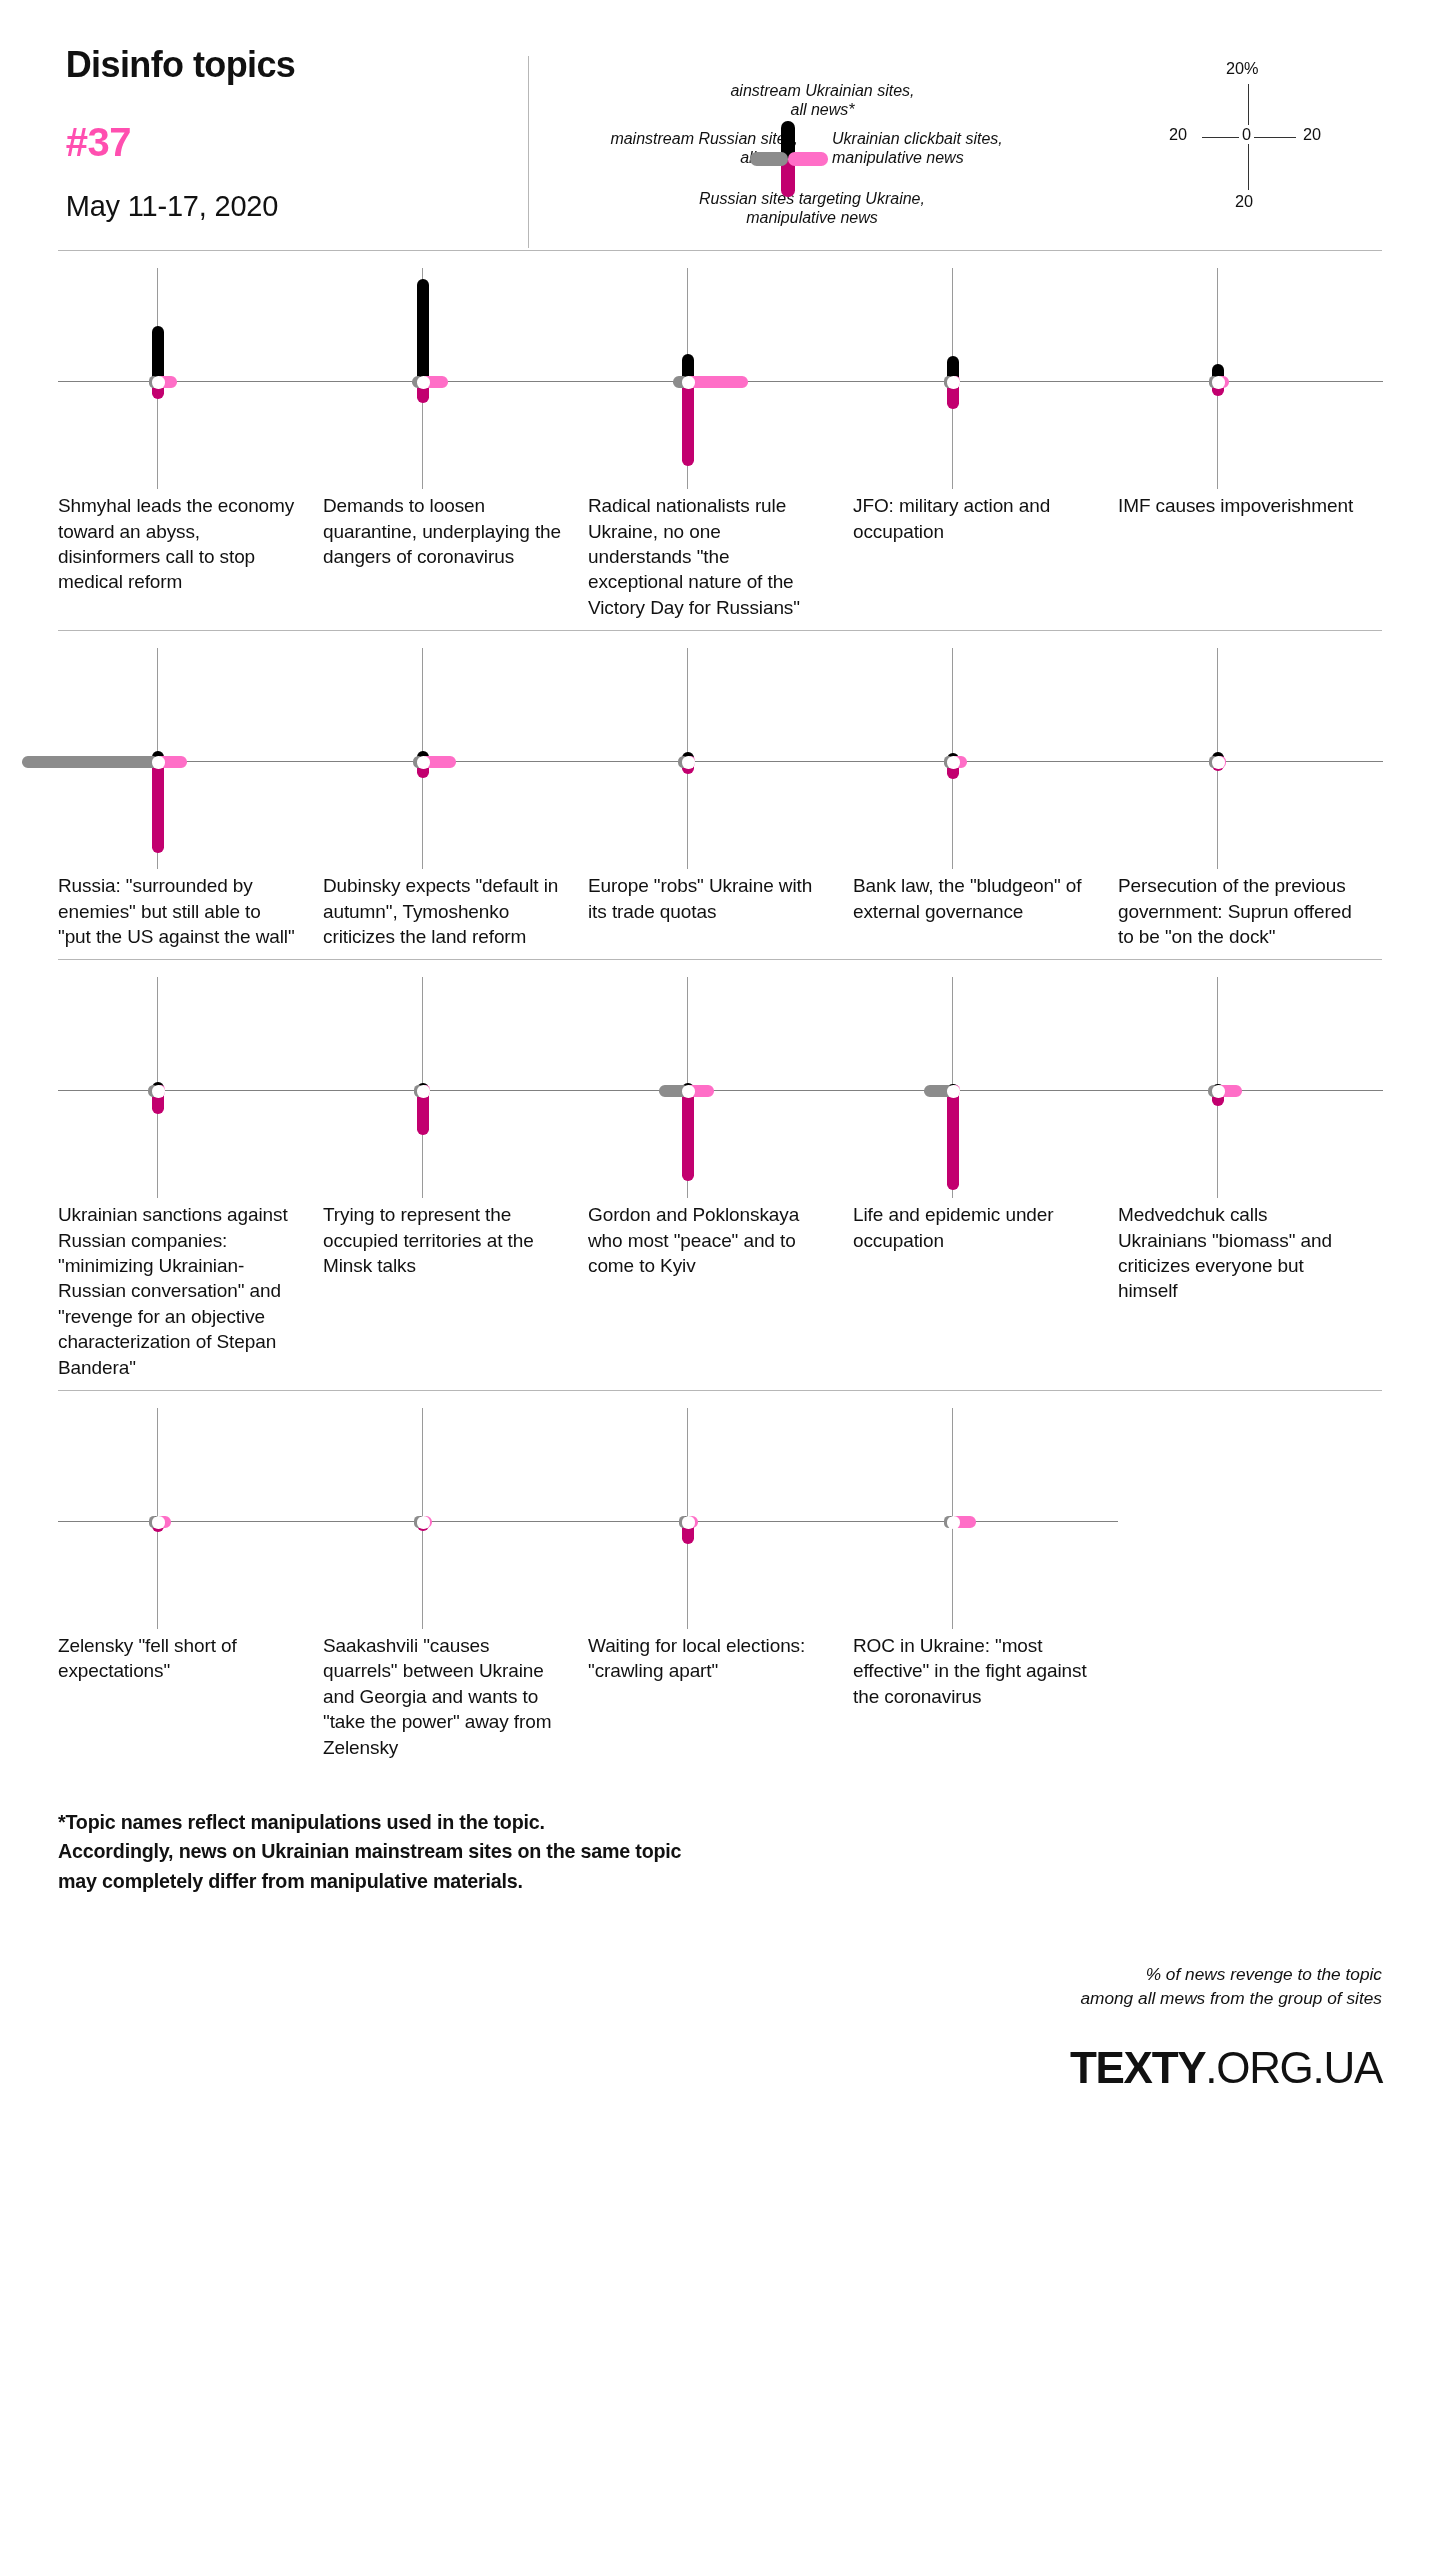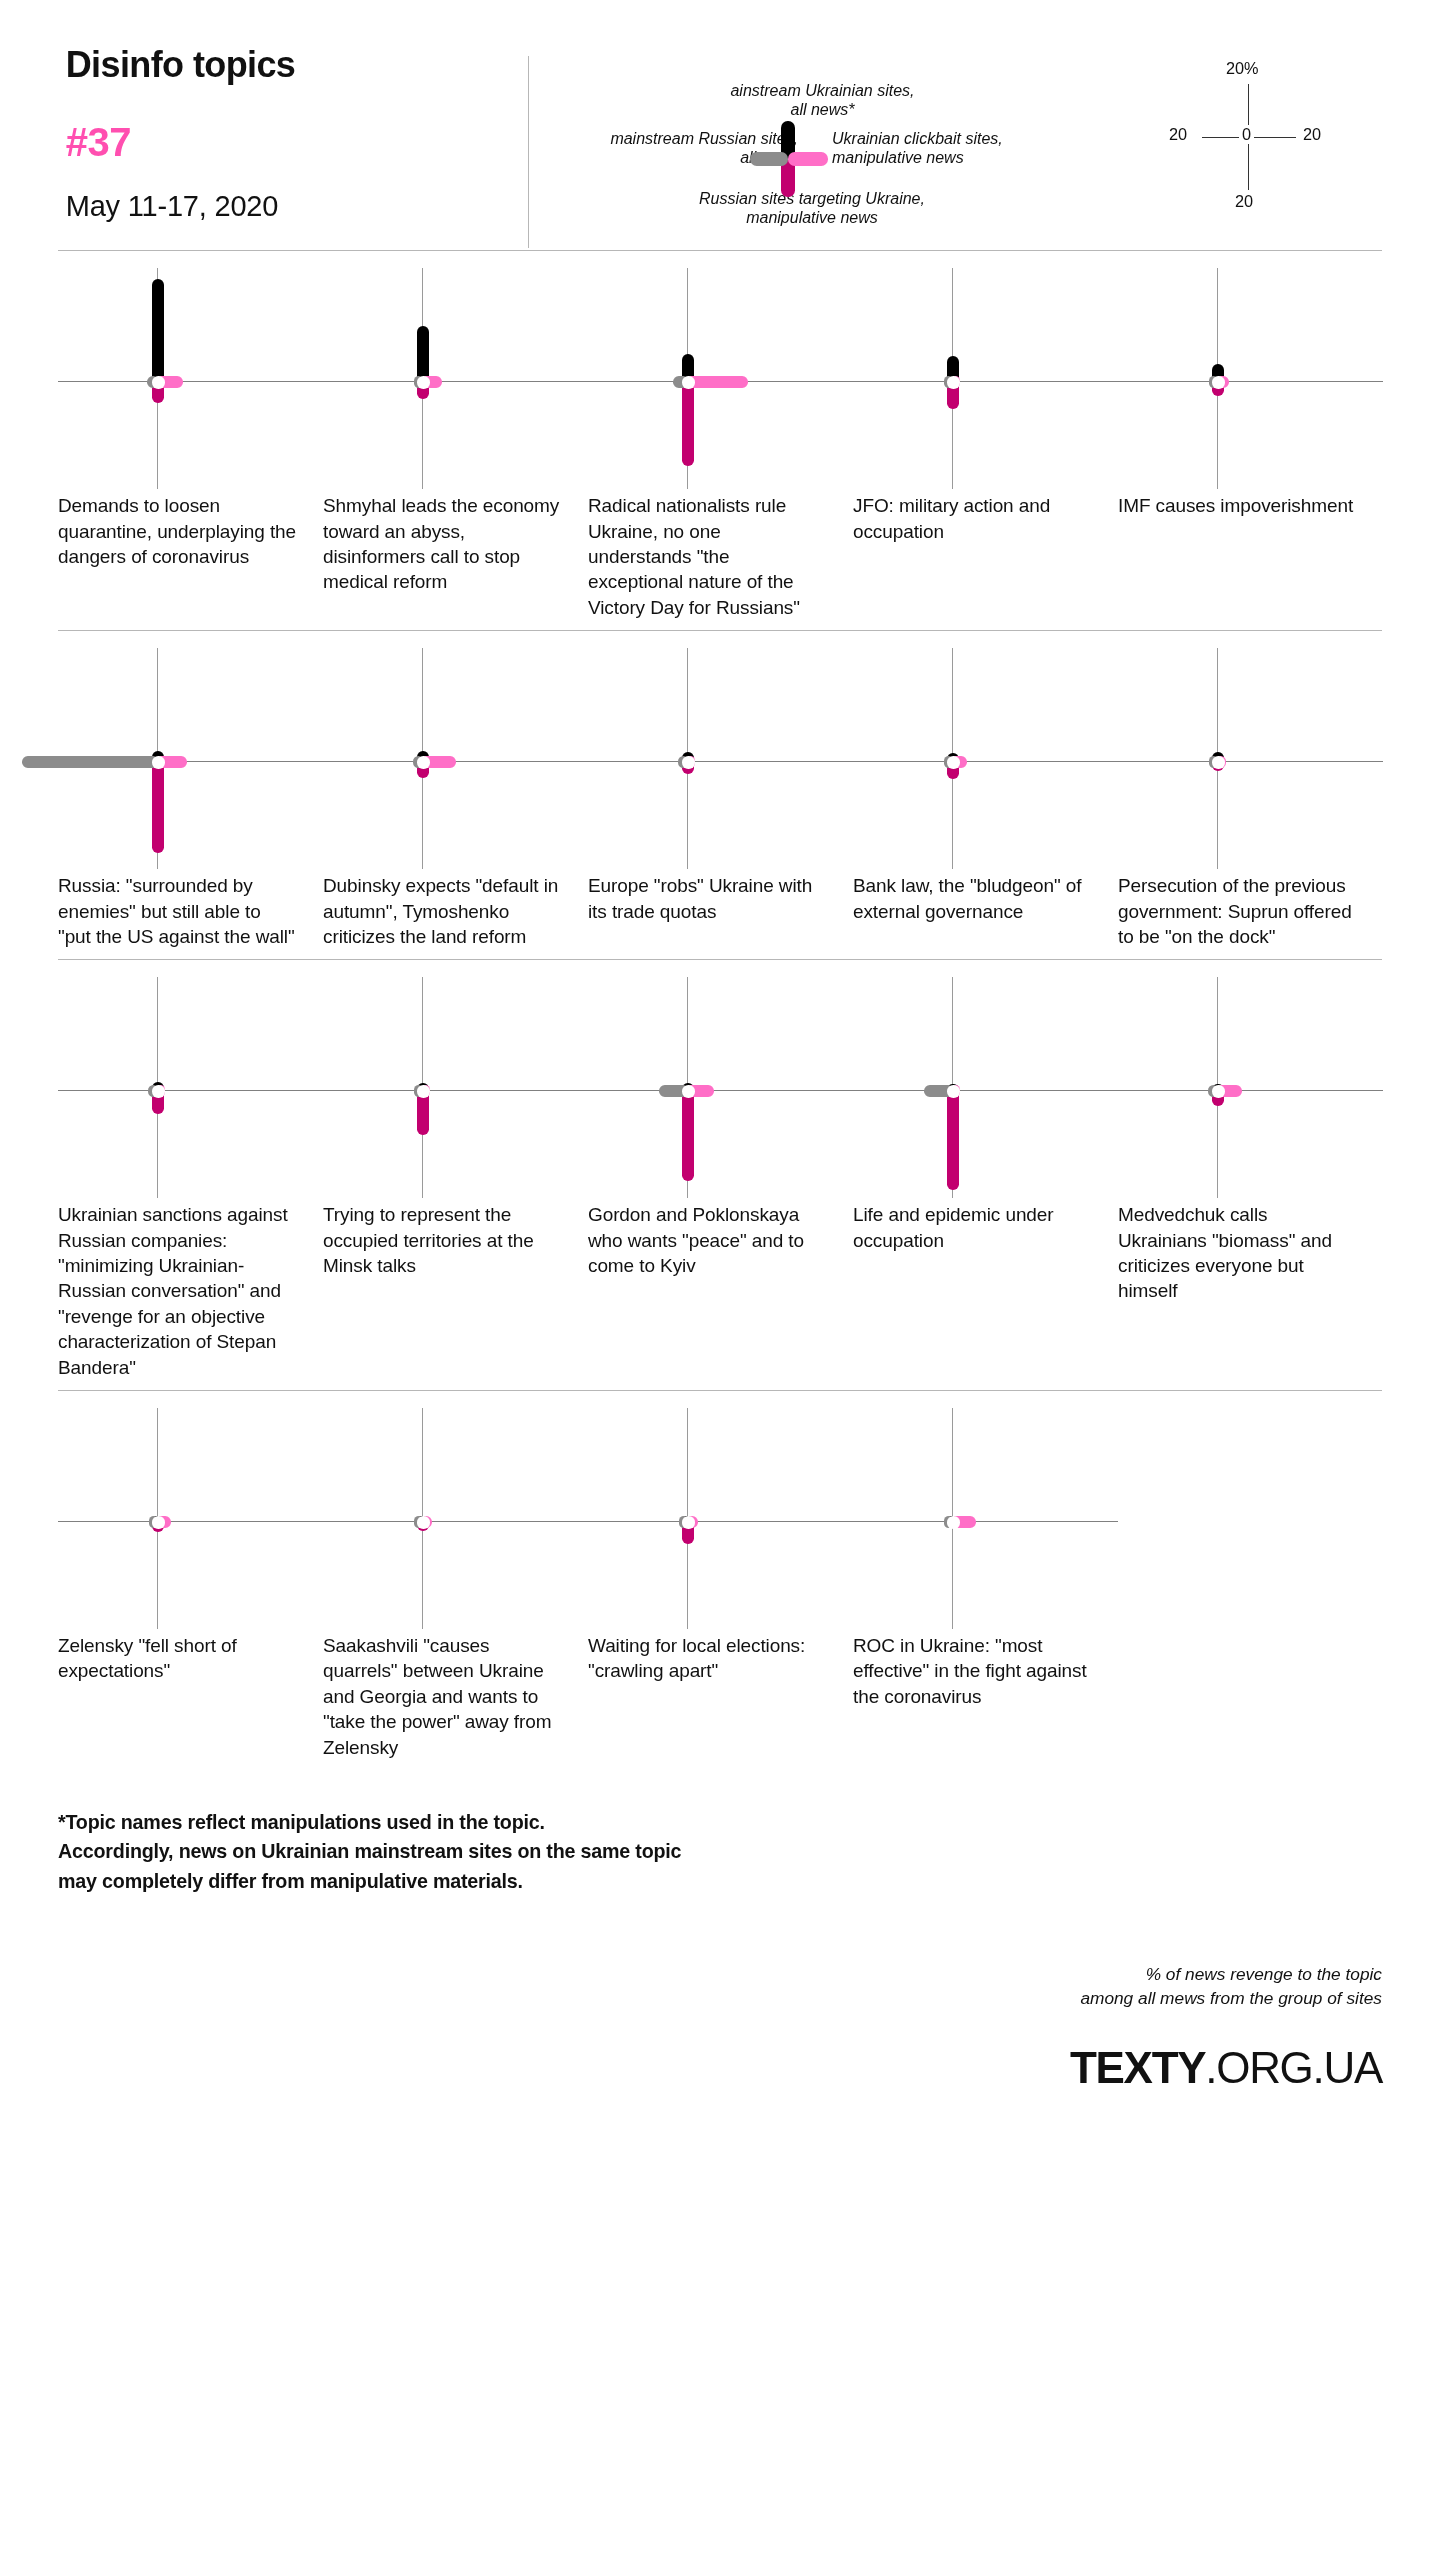--- a/index.html
+++ b/index.html
@@ -218,44 +218,44 @@
   </div>
 </div>
 
 <div class="rows" id="rows-container">
     <div class="row-sep"></div>
     <div class="row">
       <div class="cell">
         <div class="plot">
           <div class="ax-v"></div>
           <div class="ax-h"></div>
+          <div class="bar bar-up" style="height: 57px; top: 58px;"></div>
+          <div class="bar bar-dn" style="height: 18.6px; top: 112px;"></div>
+          <div class="bar bar-lf" style="width: 6.7px; left: 91px; top: 108px;"></div>
+          <div class="bar bar-rt" style="width: 19px; top: 108px;"></div>
+          <div class="hub"></div>
+        </div>
+        <div class="caption">Shmyhal leads the economy toward an abyss, disinformers call to stop medical reform</div>
+      </div>
+      <div class="cell">
+        <div class="plot">
+          <div class="ax-v"></div>
+          <div class="ax-h"></div>
           <div class="bar bar-up" style="height: 104px; top: 11.2px;"></div>
           <div class="bar bar-dn" style="height: 23px; top: 112px;"></div>
           <div class="bar bar-lf" style="width: 8.8px; left: 89px; top: 108px;"></div>
           <div class="bar bar-rt" style="width: 25px; top: 108px;"></div>
           <div class="hub"></div>
         </div>
         <div class="caption">Demands to loosen quarantine, underplaying the dangers of coronavirus</div>
       </div>
       <div class="cell">
         <div class="plot">
           <div class="ax-v"></div>
           <div class="ax-h"></div>
-          <div class="bar bar-up" style="height: 57px; top: 58px;"></div>
-          <div class="bar bar-dn" style="height: 18.6px; top: 112px;"></div>
-          <div class="bar bar-lf" style="width: 6.7px; left: 91px; top: 108px;"></div>
-          <div class="bar bar-rt" style="width: 19px; top: 108px;"></div>
-          <div class="hub"></div>
-        </div>
-        <div class="caption">Shmyhal leads the economy toward an abyss, disinformers call to stop medical reform</div>
-      </div>
-      <div class="cell">
-        <div class="plot">
-          <div class="ax-v"></div>
-          <div class="ax-h"></div>
           <div class="bar bar-up" style="height: 29.6px; top: 86px;"></div>
           <div class="bar bar-dn" style="height: 86px; top: 112px;"></div>
           <div class="bar bar-lf" style="width: 13px; left: 85px; top: 108px;"></div>
           <div class="bar bar-rt" style="width: 60px; top: 108px;"></div>
           <div class="hub"></div>
         </div>
         <div class="caption">Radical nationalists rule Ukraine, no one understands "the exceptional nature of the Victory Day for Russians"</div>
       </div>
       <div class="cell">
         <div class="plot">
@@ -374,21 +374,21 @@
       <div class="cell">
         <div class="plot">
           <div class="ax-v"></div>
           <div class="ax-h"></div>
           <div class="bar bar-up" style="height: 8.8px; top: 106px;"></div>
           <div class="bar bar-dn" style="height: 92px; top: 112px;"></div>
           <div class="bar bar-lf" style="width: 27px; left: 71px; top: 108px;"></div>
           <div class="bar bar-rt" style="width: 26px; top: 108px;"></div>
           <div class="hub"></div>
         </div>
-        <div class="caption">Gordon and Poklonskaya who wants "peace" and to come to Kyiv</div>
+        <div class="caption">Gordon and Poklonskaya who most "peace" and to come to Kyiv</div>
       </div>
       <div class="cell">
         <div class="plot">
           <div class="ax-v"></div>
           <div class="ax-h"></div>
           <div class="bar bar-up" style="height: 8.2px; top: 107px;"></div>
           <div class="bar bar-dn" style="height: 101px; top: 112px;"></div>
           <div class="bar bar-lf" style="width: 27px; left: 71px; top: 108px;"></div>
           <div class="bar bar-rt" style="width: 6.7px; top: 108px;"></div>
           <div class="hub"></div>

